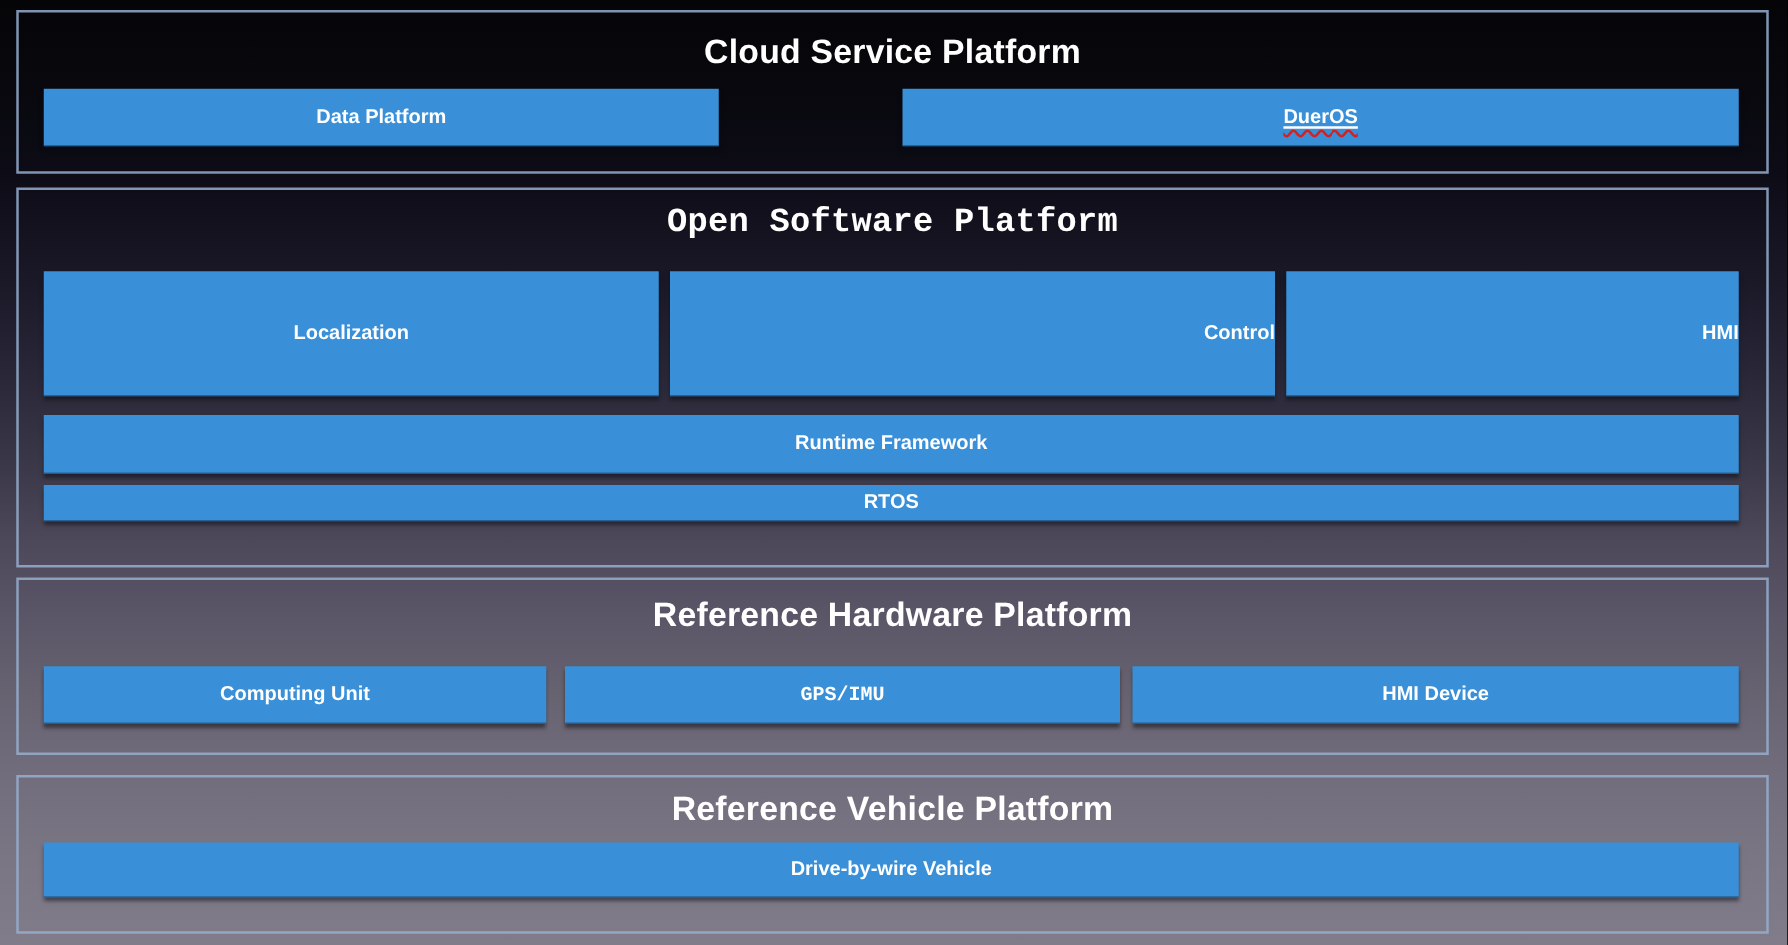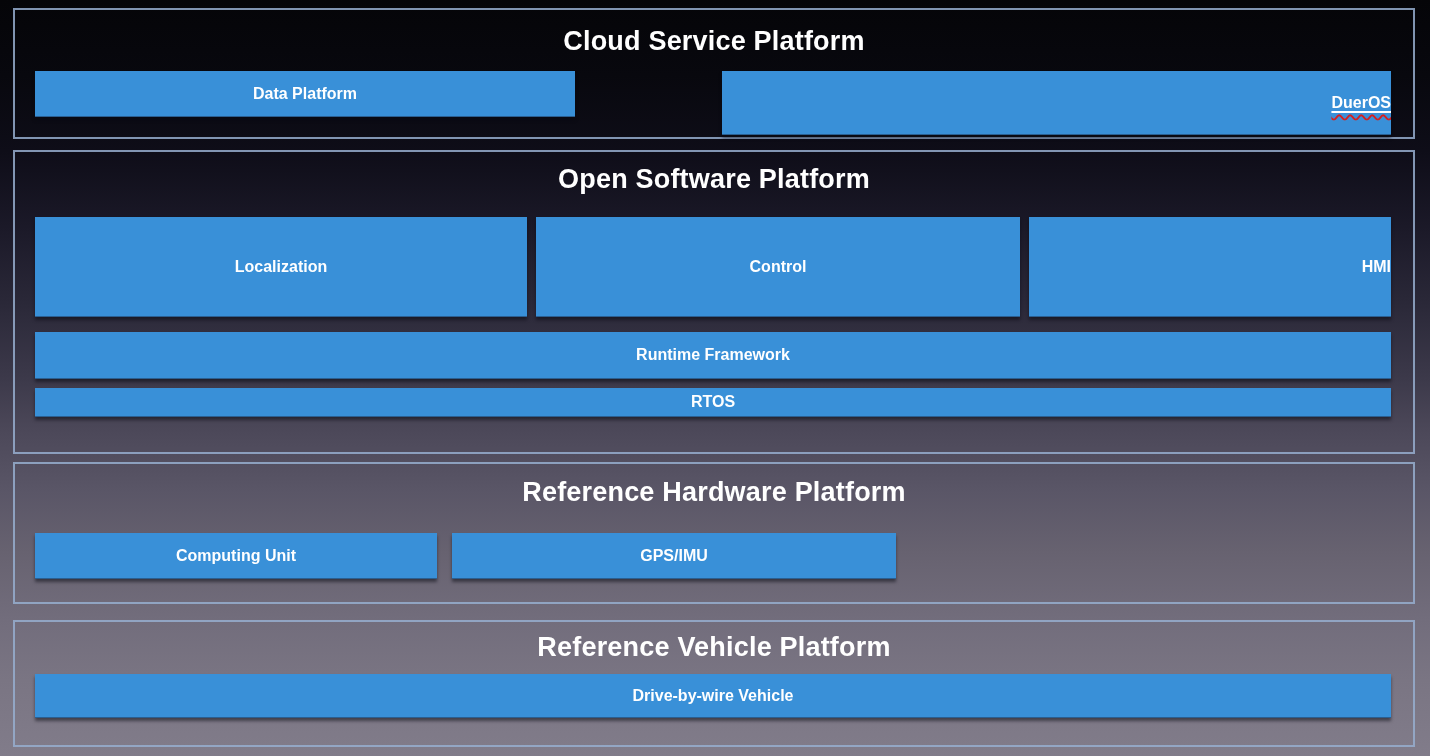--- a/index.html
+++ b/index.html
@@ -38,53 +38,53 @@
   .section-title {
     position: absolute;
     left: 0; right: 0;
     text-align: center;
     color: #ffffff;
     font-size: 27px;
     font-weight: bold;
     letter-spacing: 0.2px;
   }
   #sec-cloud    .section-title { top: 16px; }
-  #sec-software .section-title { top: 12px; }
+  #sec-software .section-title { top: 12px; font-family: Liberation Mono, monospace; }
   #sec-hardware .section-title { top: 13px; }
   #sec-vehicle  .section-title { top: 10px; }
 
   .bluebox {
     position: absolute;
     background: #3990d8;
     color: #ffffff;
     font-size: 16px;
     font-weight: bold;
     display: flex;
     align-items: center;
     justify-content: center;
     text-align: center;
     box-shadow: 0 3px 3px rgba(8, 10, 18, 0.5);
     border-bottom: 1px solid rgba(25, 35, 60, 0.45);
     box-sizing: border-box;
   }
 
   
   #box-data-platform { left: 20px;  top: 61px; width: 540px; height: 46px; }
-  #box-dueros        { left: 707px; top: 61px; width: 669px; height: 64px; justify-content: flex-end; }
+  #box-dueros        { left: 707px; top: 61px; width: 669px; height: 46px; }
 
   
   #box-localization { left: 20px;   top: 65px;  width: 492px;  height: 100px; text-align: center; }
-  #box-control      { left: 521px;  top: 65px;  width: 484px;  height: 100px; }
+  #box-control      { left: 521px;  top: 65px;  width: 484px;  height: 100px; justify-content: flex-end; }
   #box-hmi          { left: 1014px; top: 65px;  width: 362px;  height: 100px; justify-content: flex-end; }
   #box-runtime      { left: 20px;   top: 180px; width: 1356px; height: 47px; }
   #box-rtos         { left: 20px;   top: 236px; width: 1356px; height: 29px; }
 
   
   #box-computing-unit { left: 20px;  top: 69px; width: 402px; height: 46px; }
-  #box-gps-imu        { left: 437px; top: 69px; width: 444px; height: 46px; }
+  #box-gps-imu        { left: 437px; top: 69px; width: 444px; height: 46px; font-family: Liberation Mono, monospace; }
   #box-hmi-device     { left: 891px; top: 69px; width: 485px; height: 46px; }
 
   
   #box-drive-by-wire { left: 20px; top: 52px; width: 1356px; height: 44px; }
 
   
   .u-solid {
     text-decoration: underline;
     text-decoration-thickness: 2px;
     text-underline-offset: 3px;
@@ -130,20 +130,23 @@
   </div>
 
   <div class="section" id="sec-hardware">
     <div class="section-title">Reference Hardware Platform</div>
     <div class="bluebox" id="box-computing-unit">
       <span>Computing Unit</span>
     </div>
     <div class="bluebox" id="box-gps-imu">
       <span>GPS/IMU</span>
     </div>
+    <div class="bluebox" id="box-hmi-device">
+      <span>HMI Device</span>
+    </div>
   </div>
 
   <div class="section" id="sec-vehicle">
     <div class="section-title">Reference Vehicle Platform</div>
     <div class="bluebox" id="box-drive-by-wire">
       <span>Drive-by-wire Vehicle</span>
     </div>
   </div>
 
 </div>

